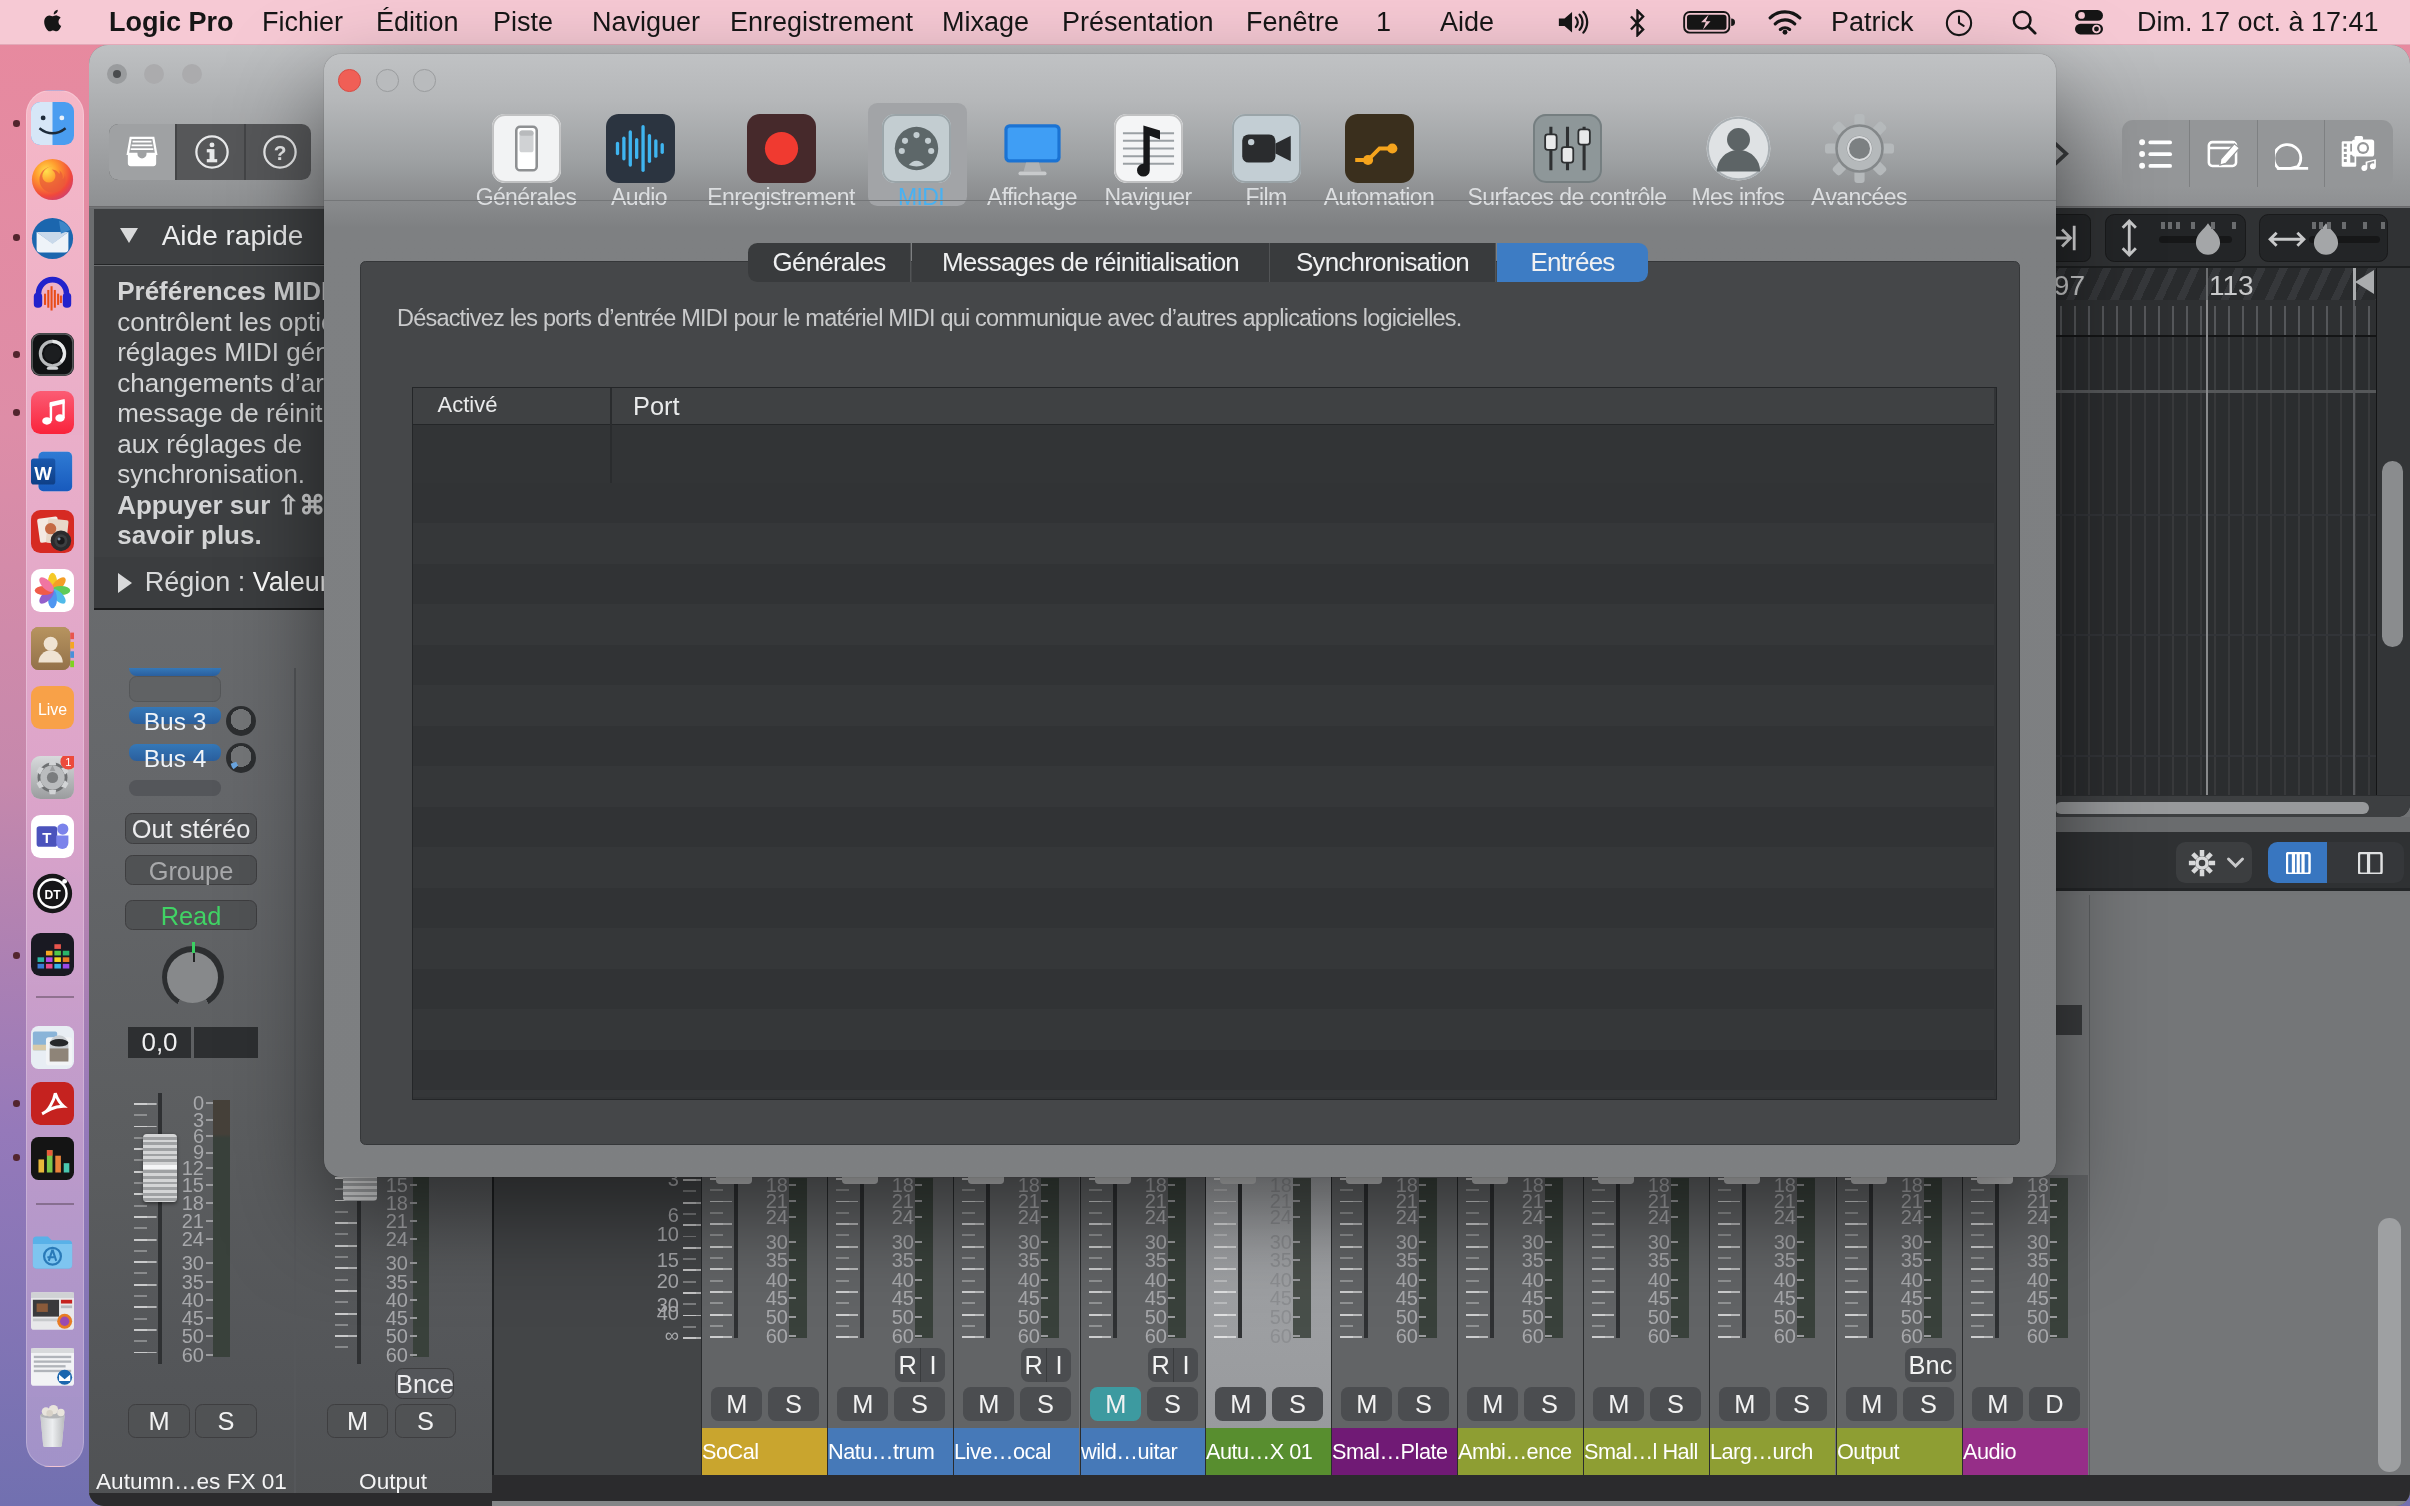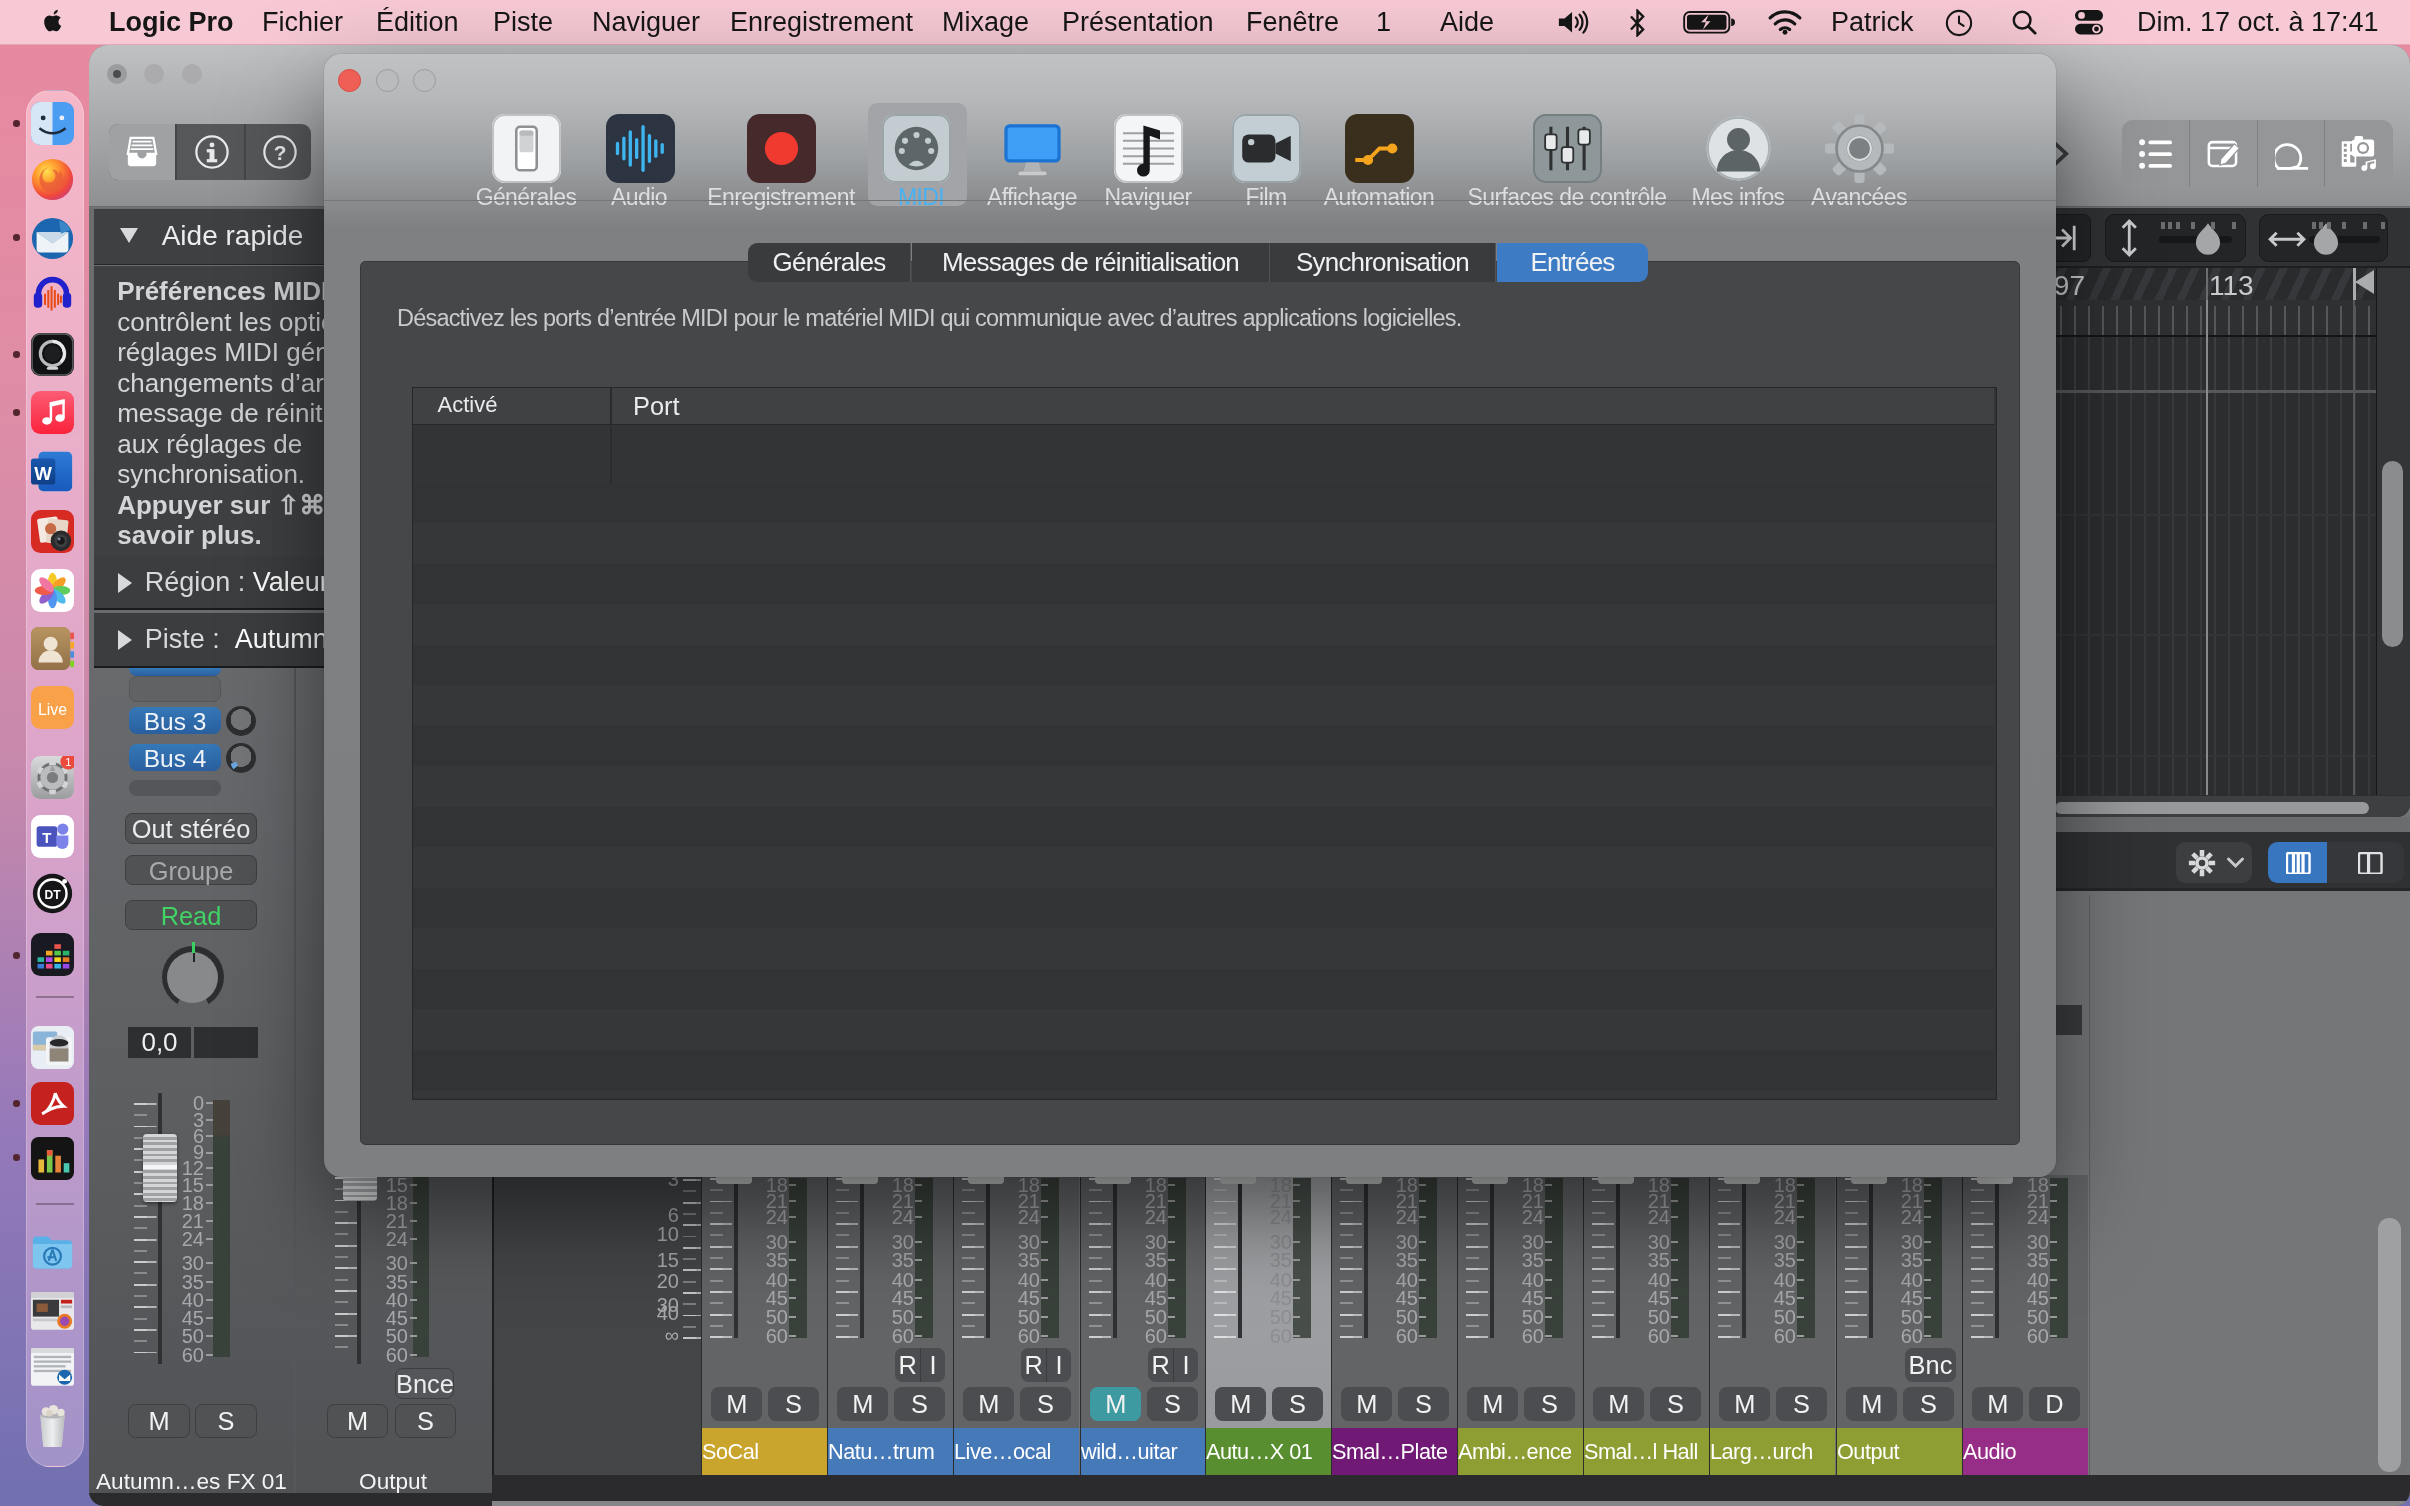--- a/index.html
+++ b/index.html
@@ -31,21 +31,21 @@
   .tl { position:absolute; width:20px; height:20px; border-radius:50%; top:19px; }
 
   
   #insp { position:absolute; left:0; top:163px; width:403px; height:1298px;
     background:linear-gradient(180deg,#6b6d6f 282px,#65676a 584px,#5b5d5f 942px,#535558 1177px,#505254 100%); }
   .ipanel { position:absolute; left:4.7px; width:395px; background:#3e4042; color:#e2e3e4; }
   .irow { position:absolute; left:4.7px; width:395px; background:#3b3d3f; color:#e2e3e4; }
   .tri-r { display:inline-block; width:0; height:0; border-left:14px solid #d8d9da; border-top:10.4px solid transparent; border-bottom:10.4px solid transparent; }
   .tri-d { display:inline-block; width:0; height:0; border-top:15px solid #d8d9da; border-left:9.4px solid transparent; border-right:9.4px solid transparent; }
   .sbtn { position:absolute; border-radius:7.5px; background:#505254; border:0.9px solid #3e3e40; color:#ececee; text-align:center; }
-  .busbtn { position:absolute; left:40px; width:92px; height:27px; border-radius:7.5px;
+  .busbtn { position:absolute; left:40px; width:92px; height:17px; border-radius:7.5px;
     background:linear-gradient(180deg,#3578b8,#2a5f9e); color:#f0f4f8; font-size:24.5px; text-align:center; line-height:29px; }
   .knob { position:absolute; width:30px; height:30px; border-radius:50%;
     background:radial-gradient(circle at 50% 45%, #737577 0 46%, #2c2e30 47%); }
 
   
   .strip.sel .dbs { color:#8c8e91; }
   .strip.sel .meter { opacity:.85; }
   #mixer { position:absolute; left:403px; top:787px; width:1918px; height:674px; background:#737577; overflow:hidden; }
   .strip { position:absolute; top:343px; height:300px; background:#626466; }
   .mbtn { position:absolute; height:34px; border-radius:7.5px; background:#4b4d50; color:#f2f2f2;
@@ -505,24 +505,20 @@
       <span style="position:absolute;left:68px;top:11.3px;font-size:28px;color:#ecedee">Aide rapide</span>
     </div>
     <div class="ipanel" style="top:58px;height:291px;font-size:26px;line-height:30.5px;color:#d4d5d6">
       <div style="position:absolute;left:23.5px;top:10.4px;white-space:nowrap">
         <b>Préférences MIDI </b>contrôl<br>contrôlent les options et<br>réglages MIDI générau<br>changements d’articulat<br>message de réinitialisat<br>aux réglages de<br>synchronisation.<br><b>Appuyer sur ⇧⌘, pour</b><br><b>savoir plus.</b>
       </div>
     </div>
     <div class="irow" style="top:349px;height:53px;border-bottom:2.8px solid #1a1b1c;white-space:nowrap;overflow:hidden">
       <span class="tri-r" style="margin:16px 0 0 24.5px"></span>
       <span style="position:absolute;left:51px;top:10.4px;font-size:27px;color:#d8d9da">Région : <span style="color:#fff">Valeurs par défaut</span></span>
-    </div>
-    <div class="irow" style="top:405px;height:55px;border-bottom:2.8px solid #1a1b1c;white-space:nowrap;overflow:hidden">
-      <span class="tri-r" style="margin:17px 0 0 24.5px"></span>
-      <span style="position:absolute;left:51px;top:11.3px;font-size:27px;color:#d8d9da">Piste : &nbsp;<span style="color:#fff">Autumn</span></span>
     </div>
     <div class="abs" style="left:205px;top:460px;width:1.9px;height:839px;background:#55575a"></div>
     <div class="busbtn" style="top:460px;height:7.5px;border-radius:0 0 7.5px 7.5px;line-height:7.5px"></div>
     <div class="abs" style="left:40px;top:468px;width:92px;height:26px;border-radius:7.5px;background:#606264;border:0.9px solid #545658"></div>
     <div class="busbtn" style="top:499px">Bus 3</div>
     <div class="knob" style="left:137px;top:498px"></div>
     <div class="busbtn" style="top:536px">Bus 4</div>
     <div class="knob" style="left:137px;top:535px"></div>
     <svg class="abs" style="left:137px;top:535px" width="30" height="30" viewBox="0 0 32 32">
         <path d="M8 28 a14 14 0 0 1 -3-6 l6-2 a8 8 0 0 0 2 4z" fill="#6aa5e0"></path>

